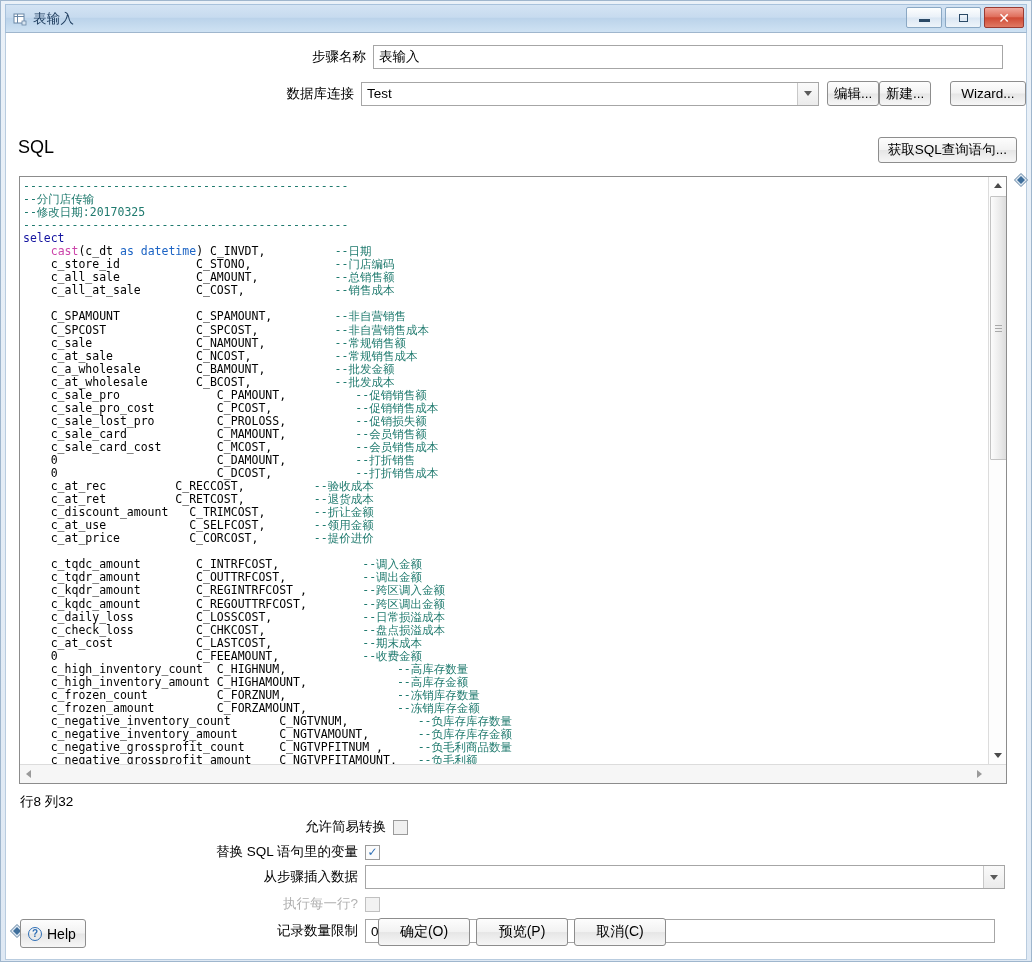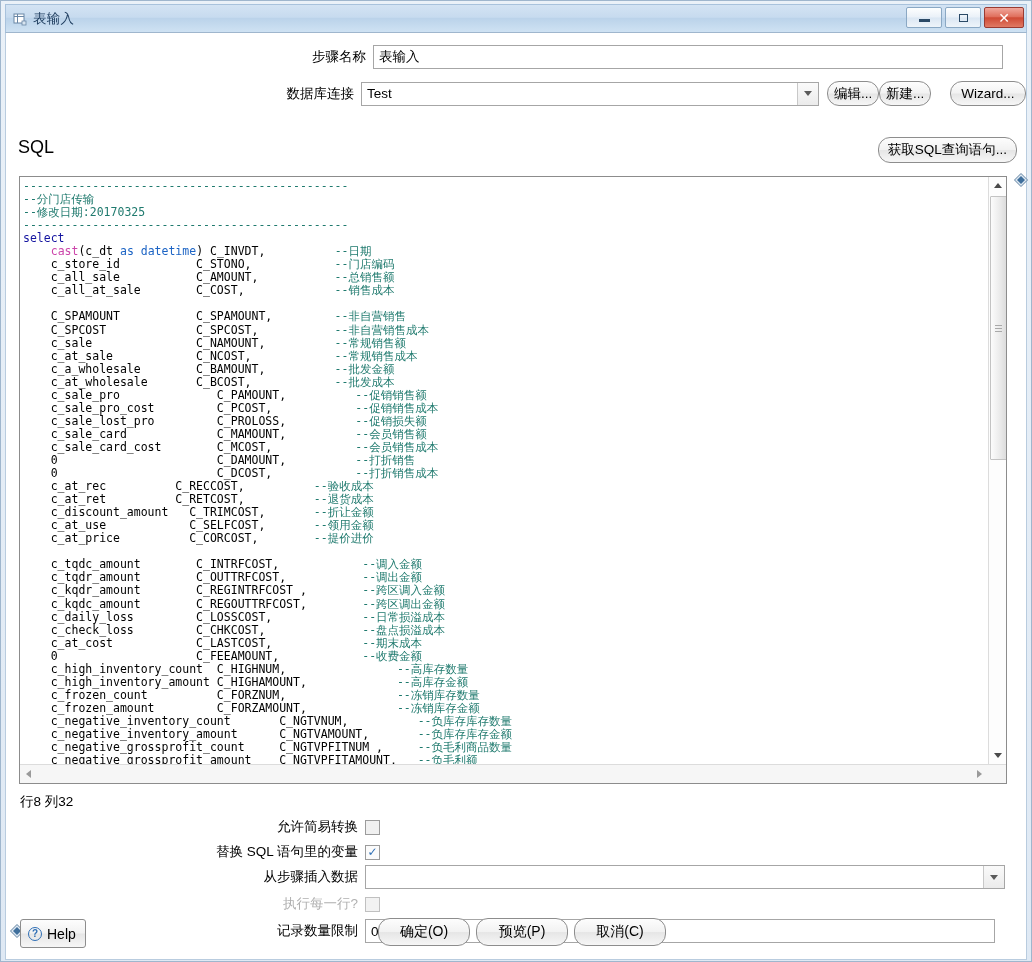--- a/index.html
+++ b/index.html
@@ -64,21 +64,21 @@
   .combo .arrow{
     position:absolute;right:1px;top:1px;width:20px;height:22px;
     background:linear-gradient(to bottom,#fafafa,#ebebeb);
     border-left:1px solid #c8c8c8;
     display:flex;align-items:center;justify-content:center;
   }
   .caret-down{width:0;height:0;border-left:4px solid transparent;border-right:4px solid transparent;border-top:5px solid #5a5a5a;}
 
   .btn{
     box-sizing:border-box;height:25px;
-    border:1px solid #8d8d8d;border-radius:12px;
+    border:1px solid #8d8d8d;border-radius:3px;
     background:linear-gradient(to bottom,#fdfdfd 0%,#f2f2f2 48%,#e6e6e6 52%,#f6f6f6 100%);
     font-family:"Liberation Sans","DejaVu Sans",sans-serif;font-size:13.5px;color:#000;
     display:flex;align-items:center;justify-content:center;
     padding:0 8px;white-space:nowrap;cursor:default;
   }
 
   .sql-label{position:absolute;left:12px;top:104px;font-size:18px;color:#000;}
 
   
   .editor-wrap{
@@ -287,21 +287,21 @@
             </div>
         <div class="hsb-arrow" style="right:18px;">
               <span class="tri-r"></span>
             </div>
       </div>
     </div>
 
     <span class="status">行8 列32</span>
 
     <div class="frow" style="left:0;top:785px;width:1010px;">
-      <span class="flabel" style="width:352px;">允许简易转换</span>
+      <span class="flabel" style="width:352px;padding-left:28px;">允许简易转换</span>
       <span class="cbx"></span>
     </div>
 
     <div class="frow" style="left:0;top:810px;width:1010px;">
       <span class="flabel" style="width:352px;">替换 SQL 语句里的变量</span>
       <span class="cbx checked">
             <span class="check">✓</span>
           </span>
     </div>
 

